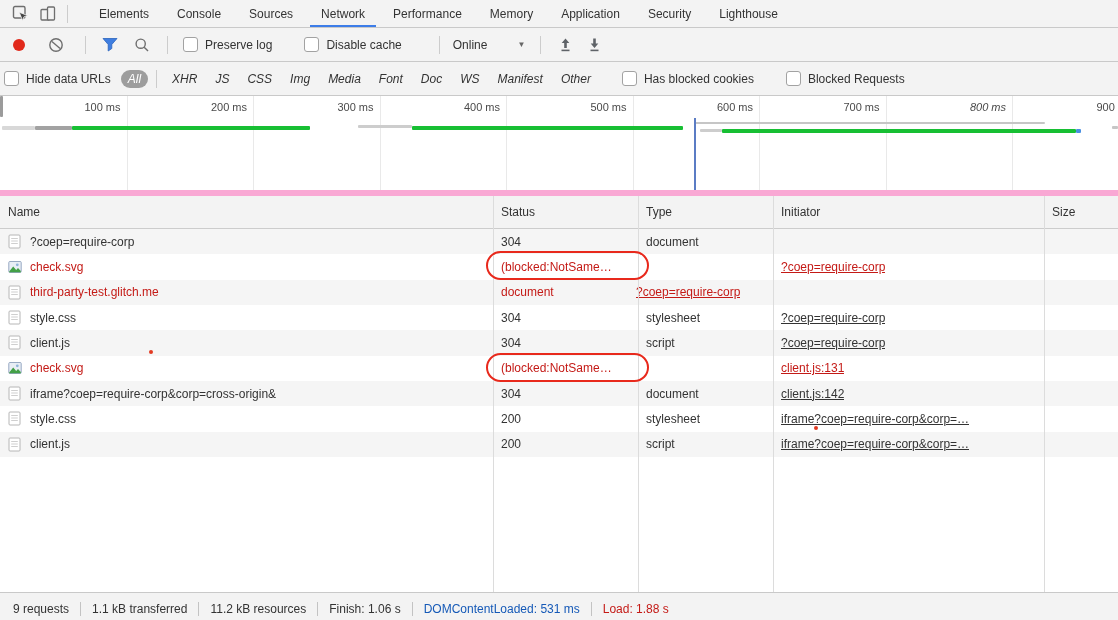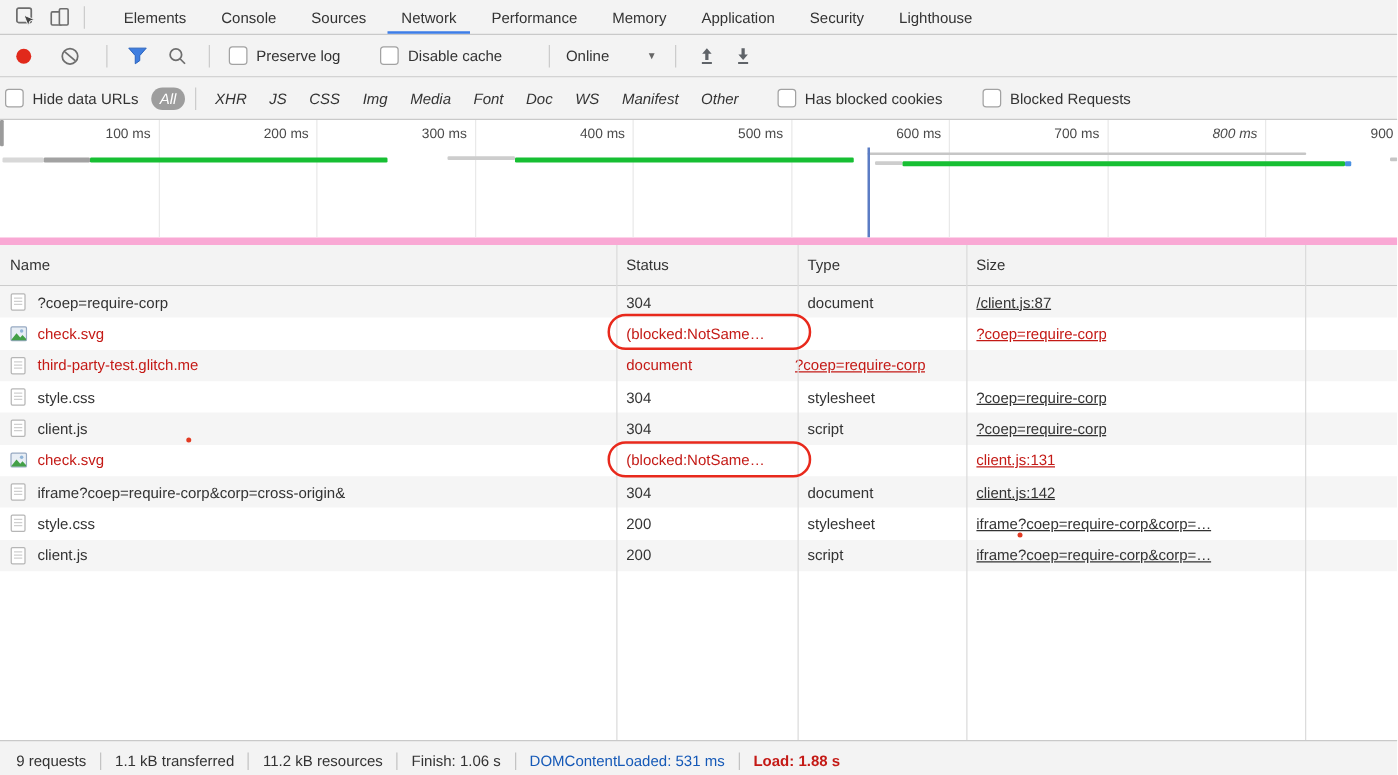--- a/index.html
+++ b/index.html
@@ -193,43 +193,41 @@
       <div class="tbar" style="left: 1076px; top: 33px; width: 5px; height: 4px; background: rgb(74, 144, 226);"></div>
       <div class="tbar" style="left: 1112px; top: 30px; width: 6px; height: 3px; background: rgb(198, 198, 198);"></div>
       <div class="dcl-line" style="left: 694px; background: rgb(91, 124, 196);"></div>
     </div>
 
   <div class="table-wrap">
     <div class="thead">
       <div class="hcell w-name">Name</div>
       <div class="hcell w-status">Status</div>
       <div class="hcell w-type">Type</div>
+      <div class="hcell w-init">Initiator</div>
       <div class="hcell w-size">Size</div>
     </div>
     <div id="tbody">
   <div class="trow">
     <div class="cell w-name">
       <span class="ficon">
               <svg width="13" height="15" viewBox="0 0 13 15">
                 <rect x="1" y="1" width="11" height="13" rx="1" fill="#fff" stroke="#b6b6b6"></rect>
                 <line x1="3.2" y1="4.5" x2="9.8" y2="4.5" stroke="#cfcfcf"></line>
                 <line x1="3.2" y1="7" x2="9.8" y2="7" stroke="#cfcfcf"></line>
                 <line x1="3.2" y1="9.5" x2="9.8" y2="9.5" stroke="#cfcfcf"></line>
               </svg>
             </span>
       <span class="nm">?coep=require-corp</span>
     </div>
     <div class="cell w-status c-status">
       <span class="st">304</span>
 
     </div>
     <div class="cell w-type c-type">document</div>
-    <div class="cell w-init">
-      <span class="init-link">/client.js:87</span>
-    </div>
     <div class="cell w-size"></div>
   </div>
 
   <div class="trow err">
     <div class="cell w-name">
       <span class="ficon">
               <svg width="14" height="14" viewBox="0 0 14 14">
                 <rect x="0.8" y="1.5" width="12.4" height="11" rx="1" fill="#e8eef5" stroke="#97a9c2"></rect>
                 <circle cx="9.3" cy="4.8" r="1.4" fill="#8fb4d8"></circle>
                 <path d="M1.2 11.5 L5.2 6.5 L8.2 10 L10 8 L12.8 11 V12.2 H1.2 Z" fill="#43a047"></path>
@@ -414,18 +412,18 @@
       <span class="sitem">9 requests</span>
       <span class="ssep"></span>
       <span class="sitem">1.1 kB transferred</span>
       <span class="ssep"></span>
       <span class="sitem">11.2 kB resources</span>
       <span class="ssep"></span>
       <span class="sitem">Finish: 1.06 s</span>
       <span class="ssep"></span>
       <span class="sitem" style="color: rgb(21, 89, 183);">DOMContentLoaded: 531 ms</span>
       <span class="ssep"></span>
-      <span class="sitem" style="color: rgb(196, 26, 22); font-weight: bold;">Load: 1.88 s</span>
+      <span class="sitem" style="color: rgb(196, 26, 22);">Load: 1.88 s</span>
     </div>
 
 <div class="reddot" style="left: 149px; top: 350px;"></div>
     <div class="reddot" style="left: 814px; top: 426px;"></div>
   </div>
 
 </body></html>

